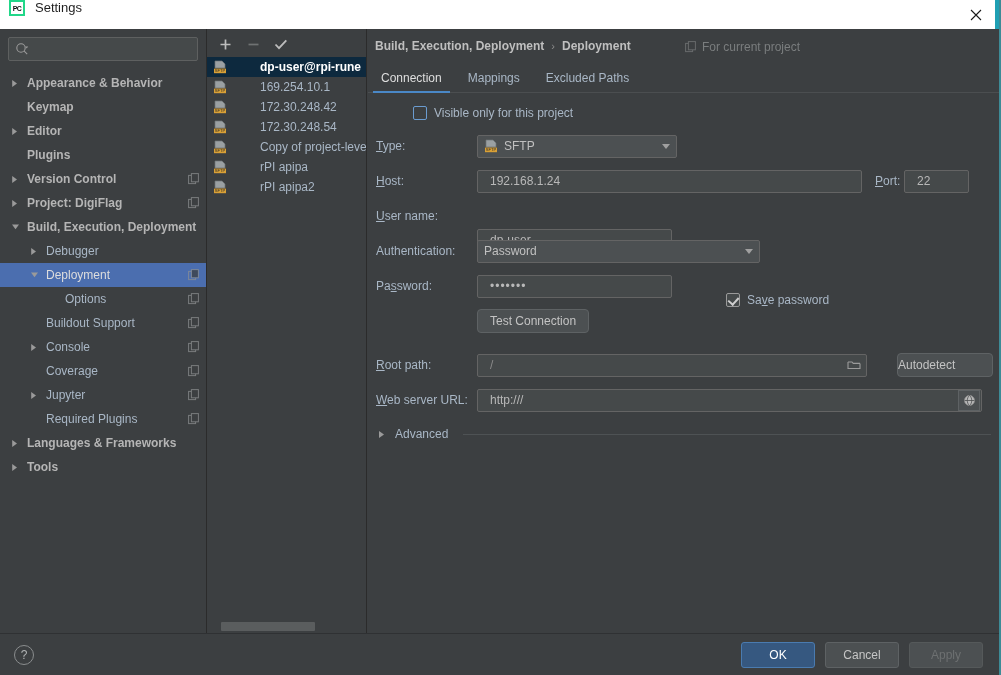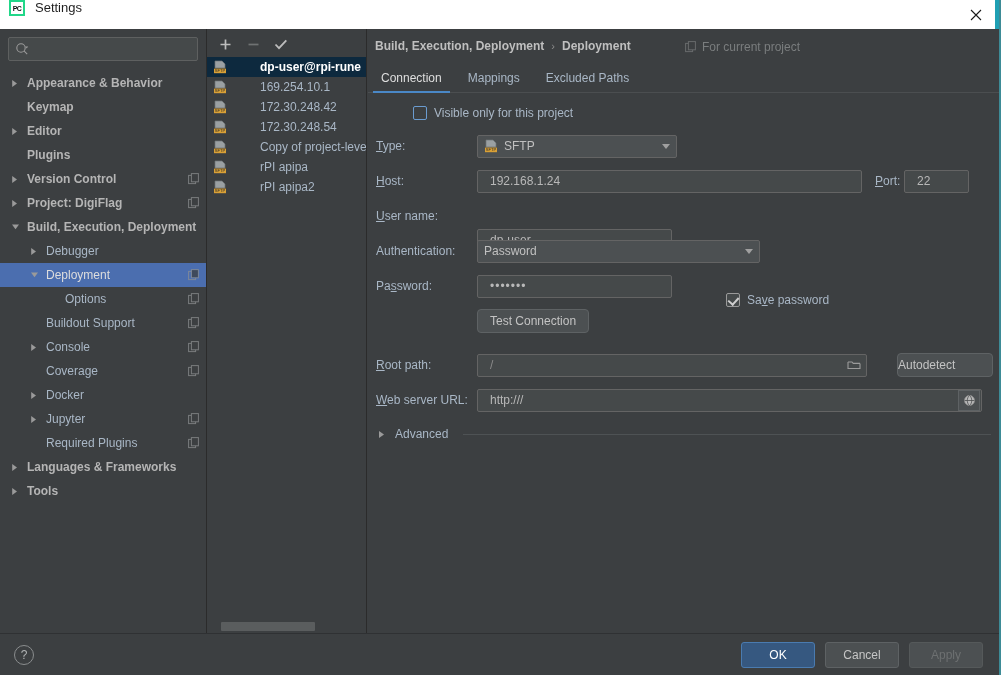--- a/index.html
+++ b/index.html
@@ -503,28 +503,20 @@
                 <rect x="3.4" y="0.6" width="7" height="8.2" stroke="#8e9192" stroke-width="1" fill="#3c3f41"></rect>
               </svg>
             </span>
           </div>
           <div class="tree-row">
             <span class="twisty" style="margin-left: 27px;">
               <svg width="8" height="9" viewBox="0 0 8 9">
                 <path d="M1.2 1 L6 4.5 L1.2 8 Z" fill="#9a9a9a"></path>
               </svg>
             </span>
-            <span class="tree-label plain" style="margin-left: 5px;">Docker</span>
-          </div>
-          <div class="tree-row">
-            <span class="twisty" style="margin-left: 27px;">
-              <svg width="8" height="9" viewBox="0 0 8 9">
-                <path d="M1.2 1 L6 4.5 L1.2 8 Z" fill="#9a9a9a"></path>
-              </svg>
-            </span>
             <span class="tree-label plain" style="margin-left: 5px;">Jupyter</span>
             <span class="copy-badge">
               <svg width="12" height="12" viewBox="0 0 12 12">
                 <rect x="0.6" y="2.4" width="7" height="8.2" stroke="#8e9192" stroke-width="1" fill="none"></rect>
                 <rect x="3.4" y="0.6" width="7" height="8.2" stroke="#8e9192" stroke-width="1" fill="#3c3f41"></rect>
               </svg>
             </span>
           </div>
           <div class="tree-row">
             <span class="twisty" style="margin-left: 27px;"></span>

